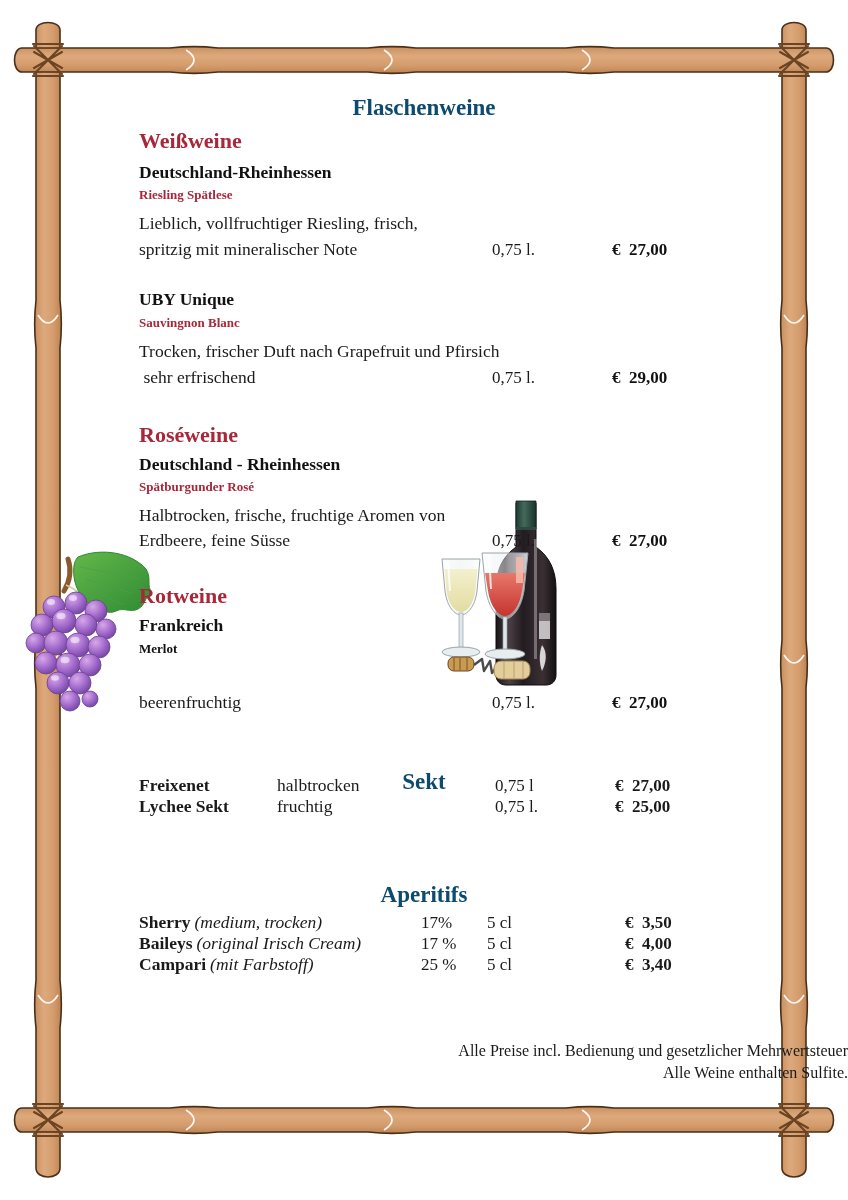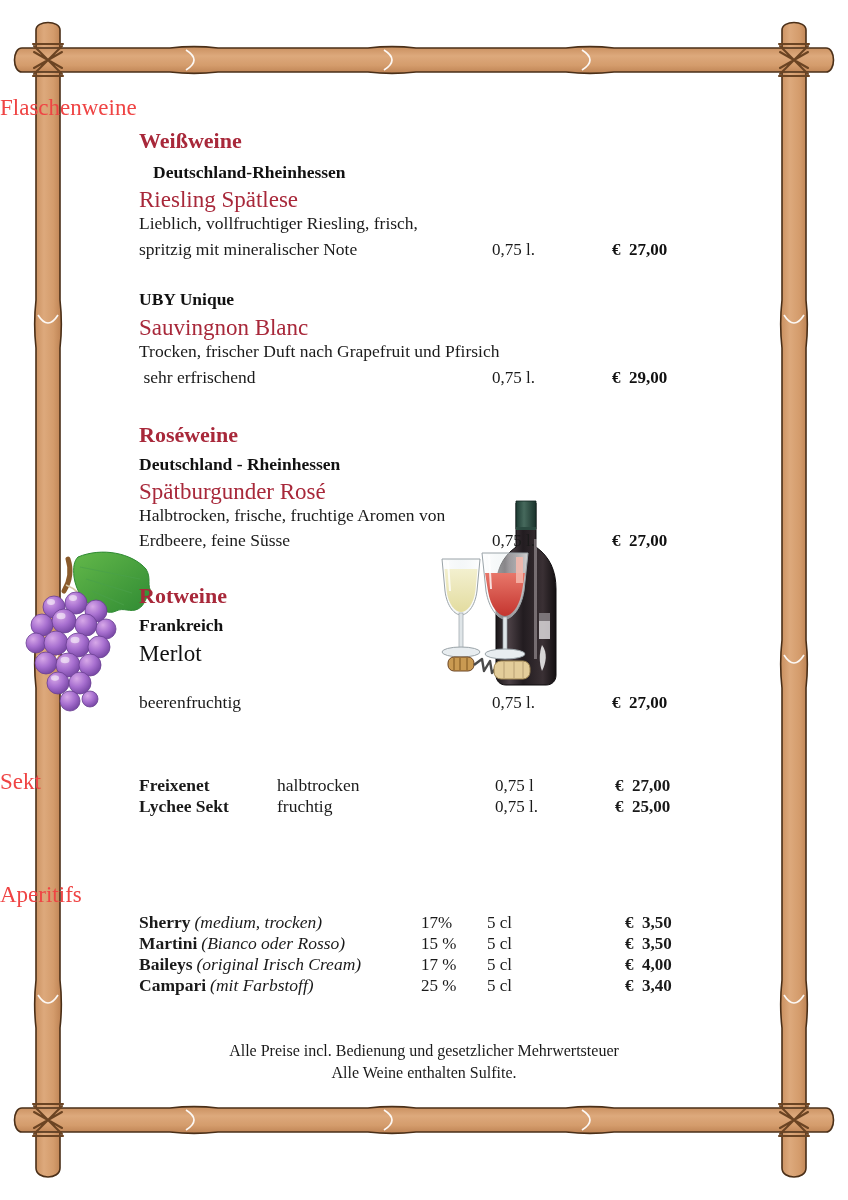--- a/index.html
+++ b/index.html
@@ -34,38 +34,38 @@
 
   
   #content {
     position: absolute;
     left: 0; top: 0;
     width: 848px;
     height: 1200px;
   }
 
   .section-title {
-    color: #ef4444;
-    font-weight: normal;
+    color: #0c4a6e;
+    font-weight: bold;
     font-size: 23px;
-    text-align: left;
+    text-align: center;
   }
   .group-title {
     color: #a8283a;
     font-weight: bold;
     font-size: 22px;
   }
   .origin {
     font-weight: bold;
     font-size: 17.5px;
     color: #111;
   }
   .varietal {
-    font-weight: normal;
-    font-size: 23px;
+    font-weight: bold;
+    font-size: 13px;
     color: #a8283a;
   }
   .varietal.black { color: #111; }
   .desc {
     font-size: 17.5px;
     color: #1a1a1a;
   }
   .vol {
     font-size: 17px;
     color: #1a1a1a;
@@ -94,21 +94,21 @@
   .t-price { font-size: 17px; font-weight: bold; white-space: pre; }
 
   .ap-name { font-weight: bold; font-size: 17.5px; }
   .ap-note { font-style: italic; font-size: 17.5px; }
   .ap-abv { font-size: 17px; }
   .ap-cl { font-size: 17px; margin-left: 34px; }
 
   .footer {
     position: absolute;
     width: 848px;
-    text-align: center;
+    text-align: right;
     font-size: 16px;
     color: #1a1a1a;
   }
 </style>
 </head>
 <body>
 
 <div id="page">
 
   <svg id="frame" viewBox="0 0 848 1200" width="848" height="1200">
@@ -348,21 +348,21 @@
       <line x1="85" y1="167" x2="85" y2="183" stroke="#b8a074" stroke-width="1"></line>
     </g>
   </svg>
 
   <div id="content">
 
     <div class="section-title abs" style="left:0; top:95px; width:848px;">Flaschenweine</div>
 
     <div class="group-title abs" style="left:139px; top:128px;">Weißweine</div>
 
-    <div class="origin abs" style="left:153px; top:162px;">Deutschland-Rheinhessen</div>
+    <div class="origin abs" style="left:139px; top:162px;">Deutschland-Rheinhessen</div>
     <div class="varietal abs" style="left:139px; top:187px;">Riesling Spätlese</div>
     <div class="desc abs" style="left:139px; top:213px;">Lieblich, vollfruchtiger Riesling, frisch,</div>
     <div class="row" style="left:0; top:239px;">
       <span class="desc abs" style="left:139px; top:0;">spritzig mit mineralischer Note</span>
       <span class="vol col-vol" style="top:1px;">0,75 l.</span>
       <span class="price col-price" style="top:1px;"><span>€</span><span>  </span><span>27,00</span></span>
     </div>
 
     <div class="origin abs" style="left:139px; top:289px;">UBY Unique</div>
     <div class="varietal abs" style="left:139px; top:315px;">Sauvingnon Blanc</div>
@@ -415,26 +415,20 @@
 
     <table class="tbl" style="left:139px; top:912px;">
       <tbody>
           <tr>
         <td style="width:282px;"><span class="ap-name">Sherry</span><span> </span><span class="ap-note">(medium, trocken)</span></td>
         <td class="ap-abv" style="width:66px;">17%</td>
         <td class="ap-cl" style="width:138px;">5 cl</td>
         <td class="t-price"><span>€</span><span>  </span><span>3,50</span></td>
       </tr>
       <tr>
-        <td><span class="ap-name">Martini</span><span> </span><span class="ap-note">(Bianco oder Rosso)</span></td>
-        <td class="ap-abv">15 %</td>
-        <td class="ap-cl">5 cl</td>
-        <td class="t-price"><span>€</span><span>  </span><span>3,50</span></td>
-      </tr>
-      <tr>
         <td><span class="ap-name">Baileys</span><span> </span><span class="ap-note">(original Irisch Cream)</span></td>
         <td class="ap-abv">17 %</td>
         <td class="ap-cl">5 cl</td>
         <td class="t-price"><span>€</span><span>  </span><span>4,00</span></td>
       </tr>
       <tr>
         <td><span class="ap-name">Campari</span><span> </span><span class="ap-note">(mit Farbstoff)</span></td>
         <td class="ap-abv">25 %</td>
         <td class="ap-cl">5 cl</td>
         <td class="t-price"><span>€</span><span>  </span><span>3,40</span></td>

